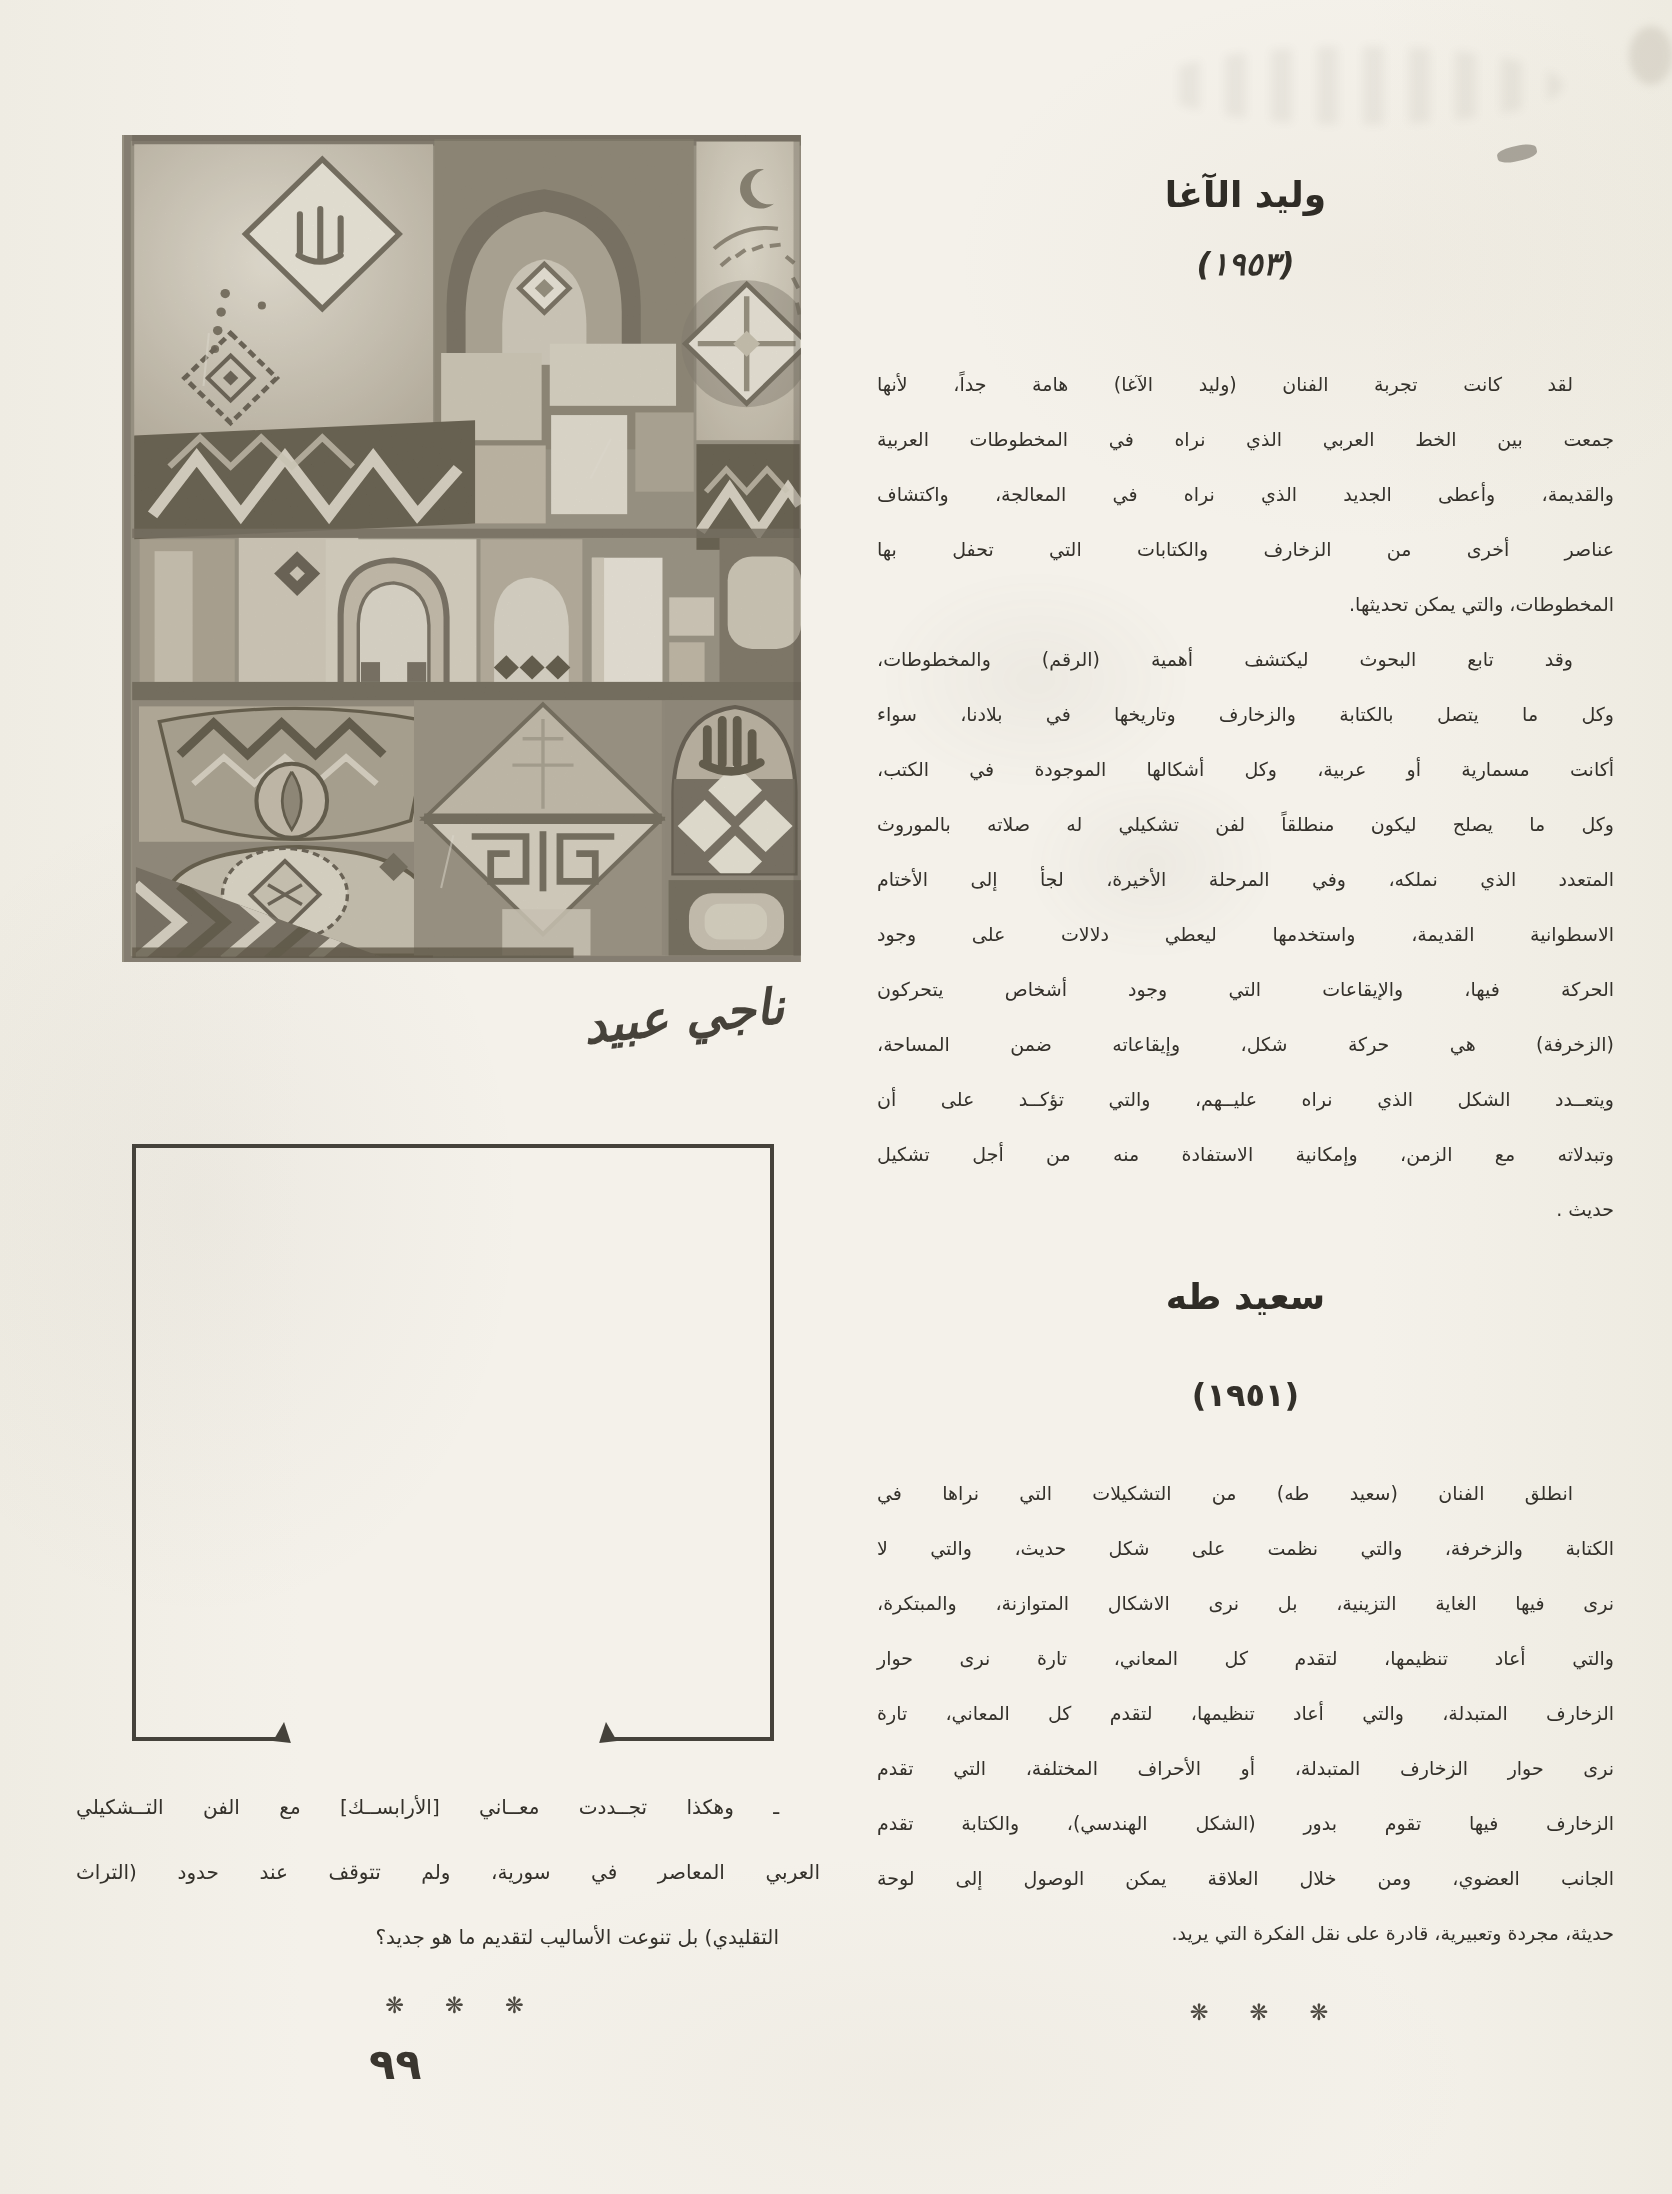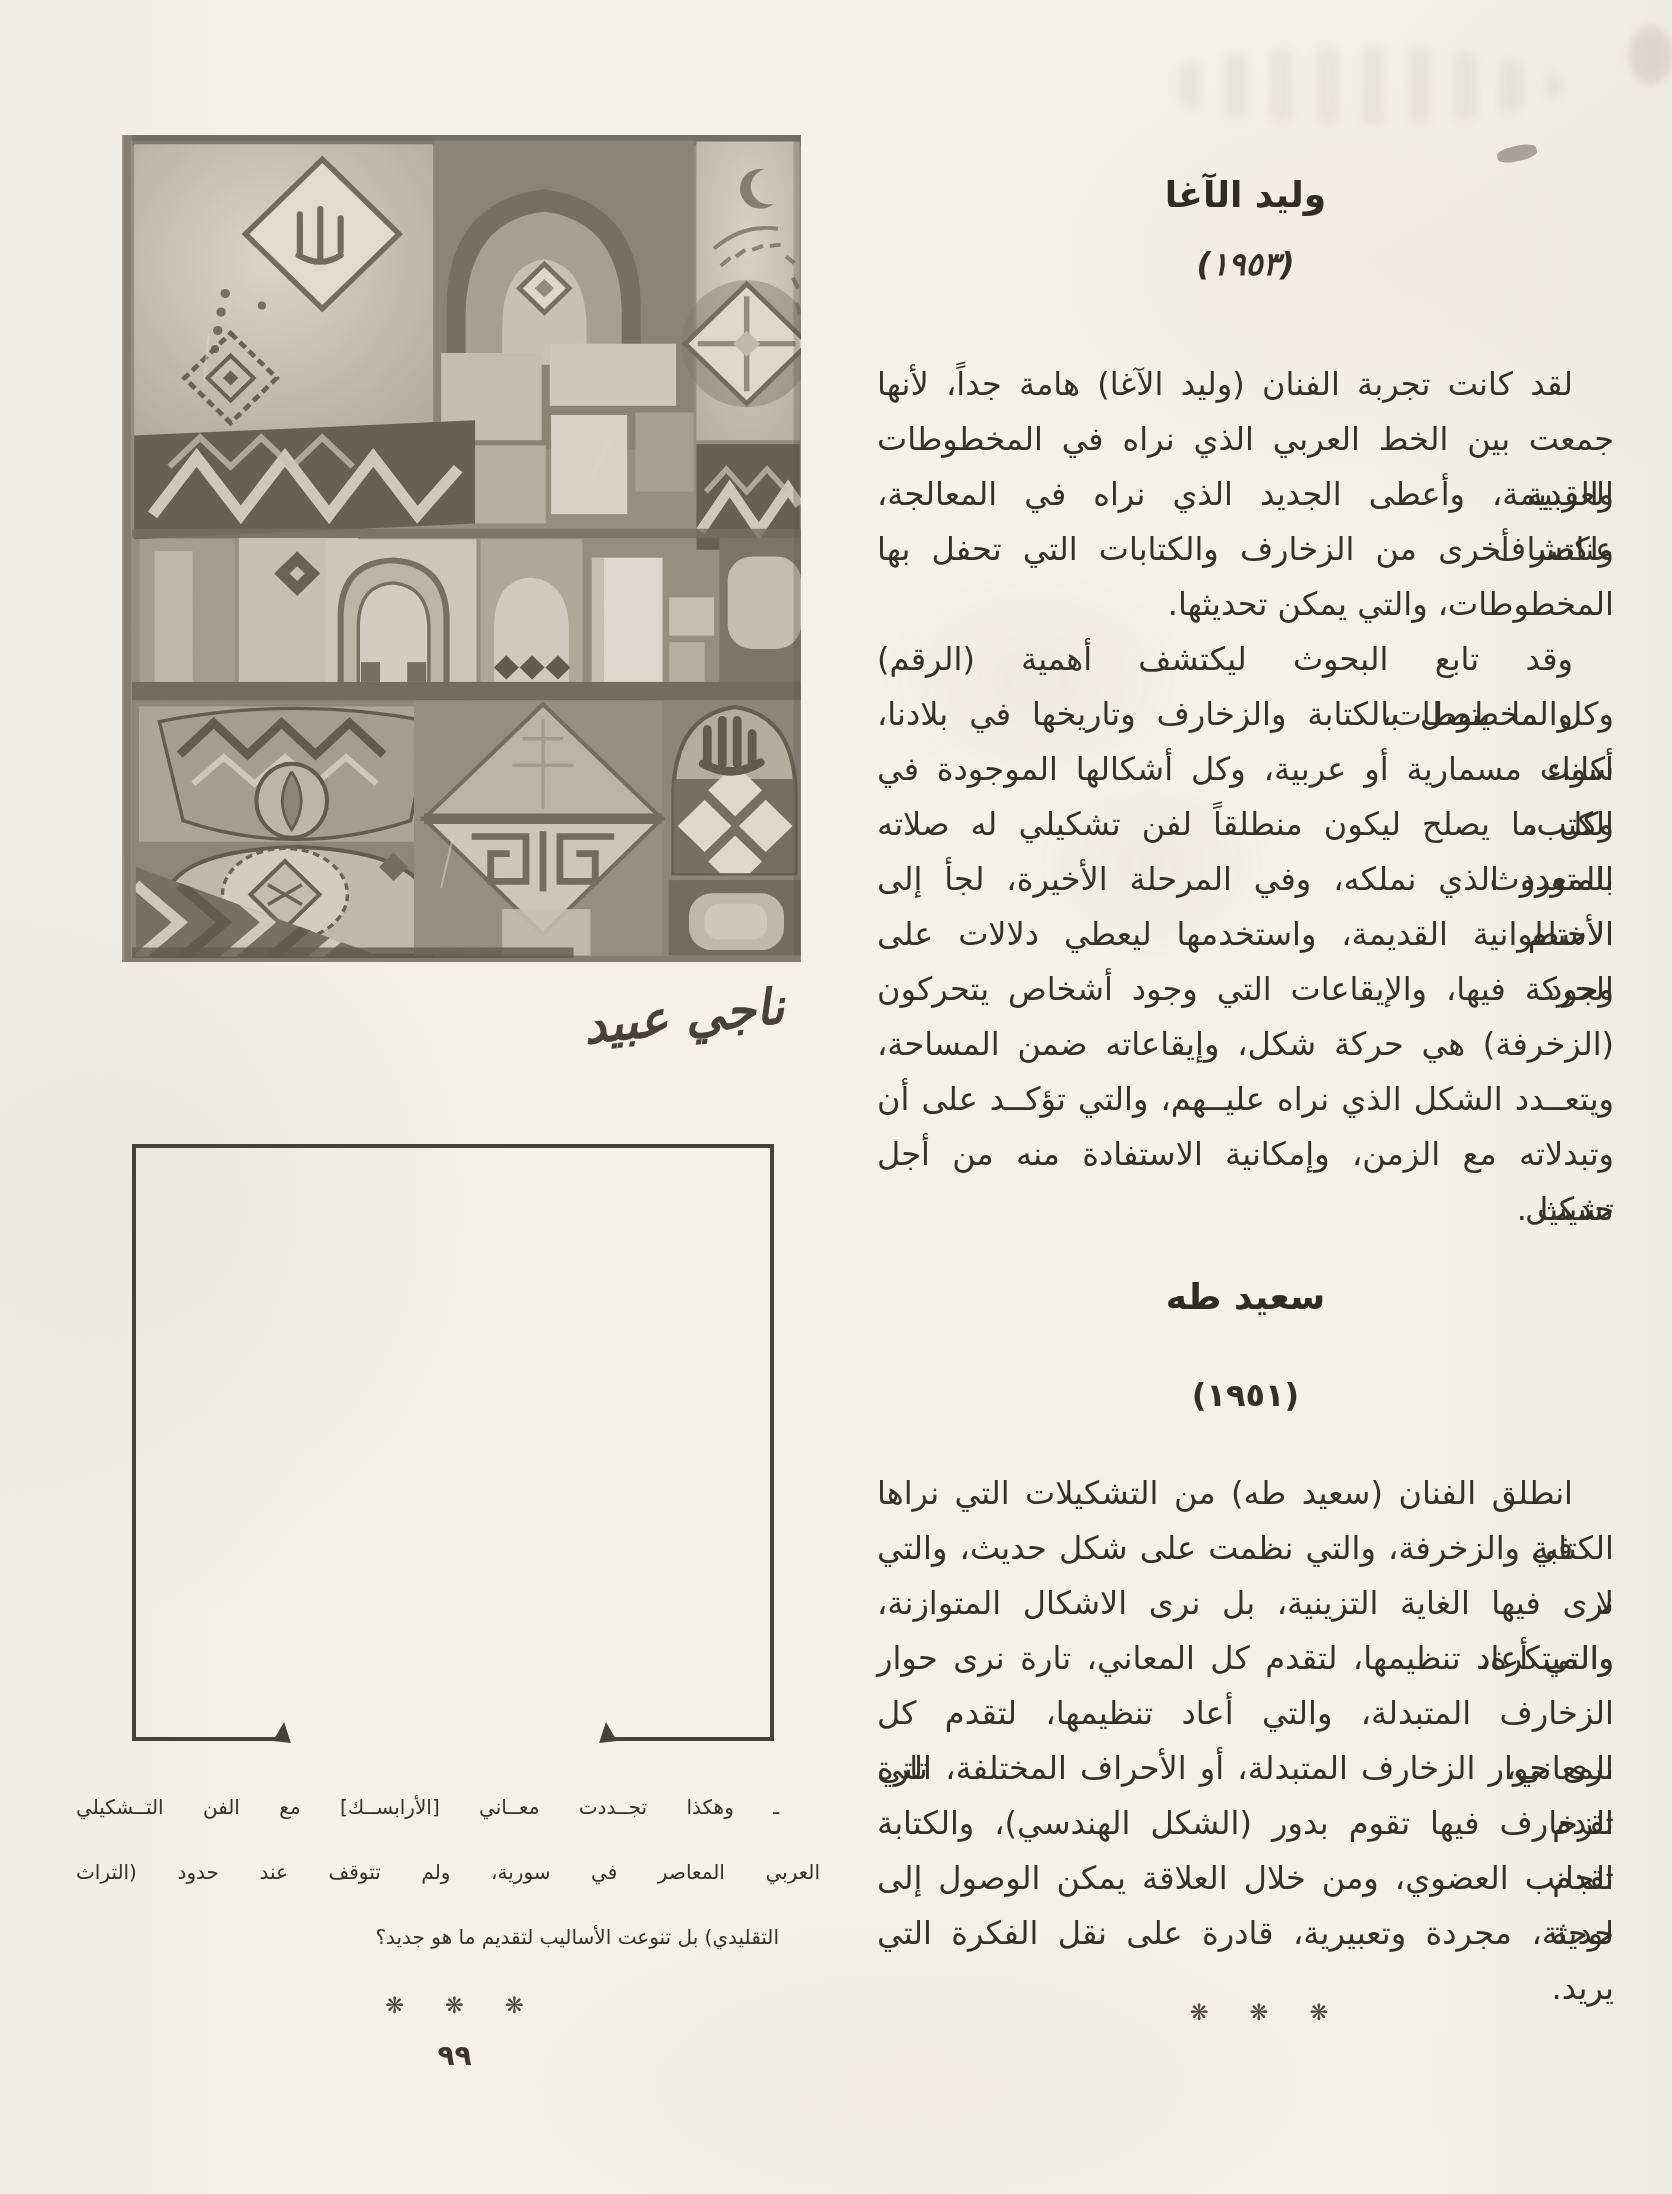--- a/index.html
+++ b/index.html
@@ -13,21 +13,21 @@
       linear-gradient(90deg, #efece3 0%, #f4f1ea 18%, #f4f1ea 82%, #eeebe1 100%);
     font-family:"DejaVu Sans", sans-serif;
     color:#33302a;
   }
   
   .rcol{position:absolute;left:877px;top:0;width:737px;direction:rtl;}
   .sec-title{position:absolute;width:100%;text-align:center;font-size:36px;font-weight:700;color:#2f2c26;letter-spacing:0.7px;}
   .sec-year{position:absolute;width:100%;text-align:center;font-size:32px;font-weight:700;color:#33302a;}
   .para{position:absolute;width:100%;}
   .t-line{
-    direction:rtl;width:100%;font-size:32px;line-height:55px;height:55px;
+    direction:rtl;width:100%;font-size:19px;line-height:55px;height:55px;
     color:#34312b;font-weight:500;
     text-align:justify;text-align-last:justify;white-space:normal;overflow:visible;
   }
   .t-line.end{text-align-last:right;}
   .t-line.indent{padding-right:41px;box-sizing:border-box;}
   
   .artwork{position:absolute;left:122px;top:135px;width:679px;height:827px;}
   .artwork svg{display:block;width:100%;height:100%;}
   .signature{
     position:absolute;left:554px;top:988px;width:264px;height:99px;
@@ -43,21 +43,21 @@
   .frame .bseg.right{right:-4px;width:171px;}
   .frame .arrow{position:absolute;bottom:0;width:0;height:0;border-left:9.2px solid transparent;border-right:9.2px solid transparent;border-bottom:20px solid #45423b;}
   .frame .arrow.a-left{left:138px;bottom:-5.3px;transform:rotate(6deg);}
   .frame .arrow.a-right{left:462px;bottom:-5.3px;transform:rotate(-6deg);}
   .note{position:absolute;left:76px;top:1775px;width:744px;direction:rtl;}
   .note .t-line{font-size:20px;line-height:65px;height:65px;}
   
   .asterisks{position:absolute;font-size:22.4px;color:#4c4840;letter-spacing:0;word-spacing:34px;text-align:center;}
   .ast-left{left:369px;top:1992px;width:171px;}
   .ast-right{left:1180px;top:1999px;width:158px;}
-  .pagenum{position:absolute;left:369px;top:2039px;width:171px;text-align:center;font-size:28px;font-weight:700;color:#3a362f;direction:rtl;}
+  .pagenum{position:absolute;left:369px;top:2039px;width:171px;text-align:left;font-size:43px;font-weight:700;color:#3a362f;direction:rtl;}
   
   .artifact{position:absolute;pointer-events:none;}
   .smudge1{left:1497px;top:146px;width:40px;height:14.5px;background:#6d675c;opacity:.55;border-radius:40%;transform:rotate(-12deg);}
   .smudge2{left:1629px;top:26px;width:44px;height:59px;background:#b9b2a4;opacity:.35;border-radius:50%;filter:blur(4px);}
   .bleed1{left:851px;top:541px;width:462px;height:462px;opacity:.05;filter:blur(9.2px);
     background:radial-gradient(ellipse 50% 35% at 40% 30%, #6a6150, transparent 70%),
                radial-gradient(ellipse 40% 30% at 65% 70%, #6a6150, transparent 70%);}
   .bleed2{left:1154px;top:46px;width:409px;height:79px;opacity:.07;filter:blur(4.6px);
     background:repeating-linear-gradient(90deg, transparent 0 25px, #5d564a 25px 46px);border-radius:50%;}
   .bleed3{left:284px;top:580px;width:40px;height:343px;opacity:.05;filter:blur(6.6px);background:#5d564a;}

